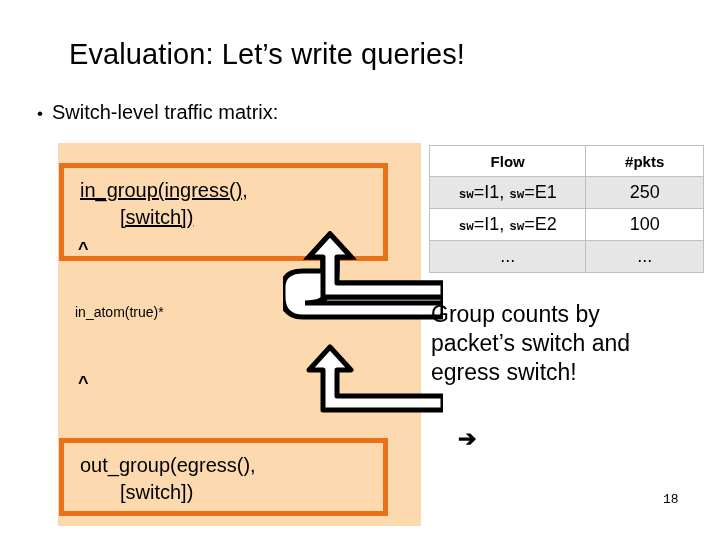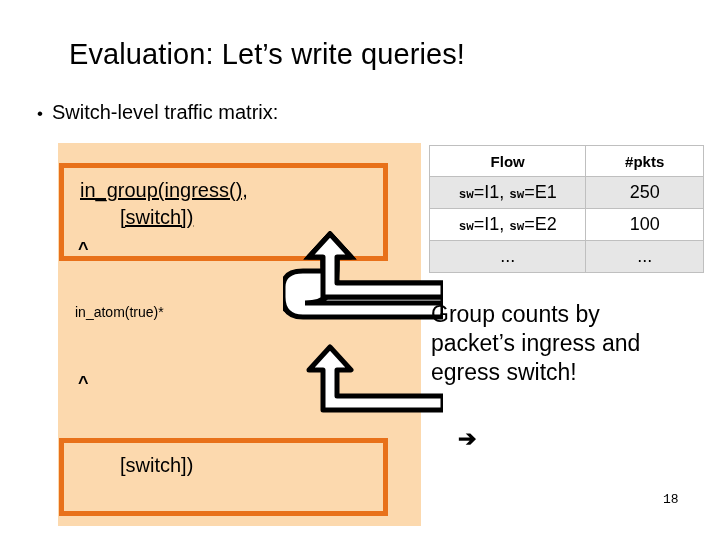--- a/index.html
+++ b/index.html
@@ -198,20 +198,21 @@
   <div class="line2">[switch])</div>
 </div>
 
 <div class="caret" id="caret-top">^</div>
 
 <div id="atom-label">in_atom(true)*</div>
 
 <div class="caret" id="caret-bottom">^</div>
 
 <div class="query-box" id="query-box-out-group">
+  <div class="line1">out_group(egress(),</div>
   <div class="line2">[switch])</div>
 </div>
 
 <svg class="block-arrow" id="block-arrow-top" viewBox="0 0 160 96" xmlns="http://www.w3.org/2000/svg">
   <path d="M 160 52
            L 58 52
            Q 40 52 40 34
            L 40 26
            L 26 26
            L 47 3
@@ -258,21 +259,21 @@
     </tr>
     <tr>
       <td class="sw-val">...</td>
       <td class="sw-val">...</td>
     </tr>
   </tbody>
 </table>
 
 <div id="caption-text">
   <div>Group counts by</div>
-  <div>packet’s ingress and</div>
+  <div>packet’s switch and</div>
   <div>egress switch!</div>
 </div>
 
 <div id="conclusion-line">
   <span class="arrow-glyph">➔</span>
 </div>
 
 <div id="page-number">18</div>
 
 </body></html>

